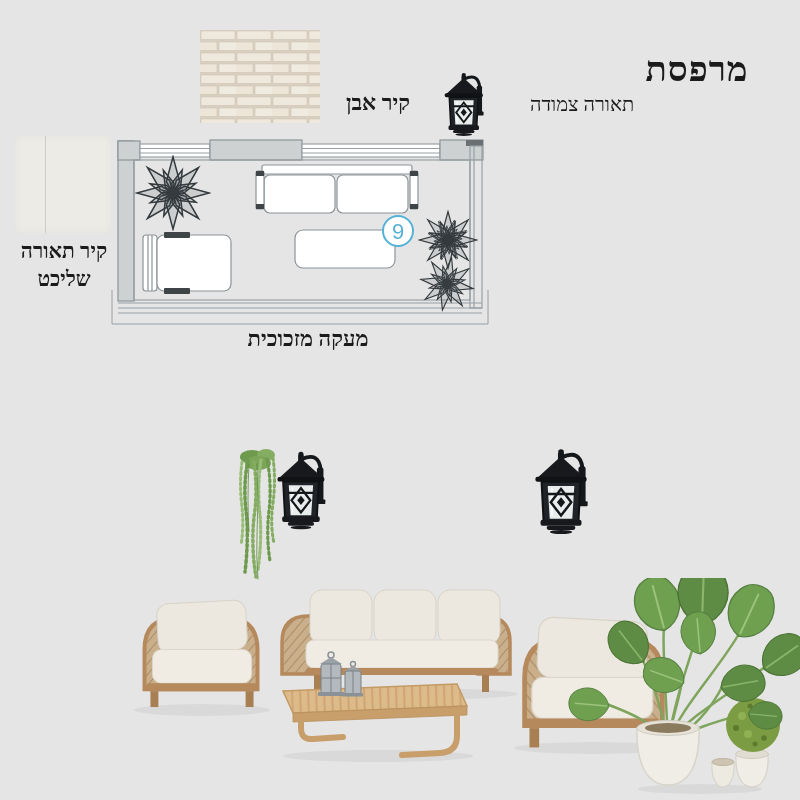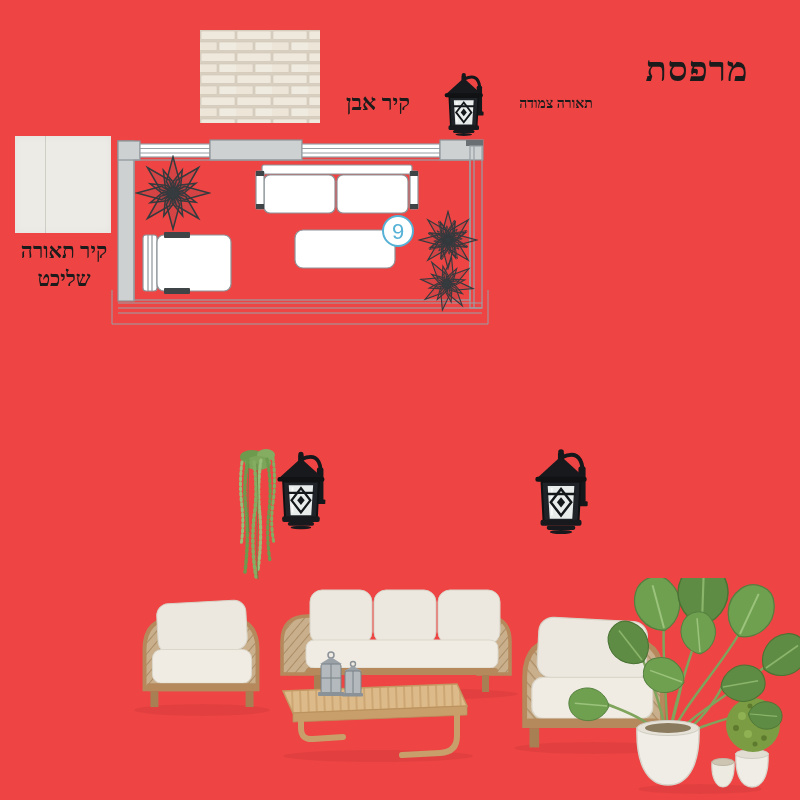--- a/index.html
+++ b/index.html
@@ -1,22 +1,22 @@
 <!DOCTYPE html>
 <html lang="he"><head>
 <meta charset="utf-8">
 <style>
   html,body{margin:0;padding:0;background:#fff;}
-  #board{position:relative;width:800px;height:800px;background:#ef4444;overflow:hidden;
+  #board{position:relative;width:800px;height:800px;background:#e5e5e5;overflow:hidden;
          font-family:"Liberation Serif","DejaVu Serif",serif;color:#1b1b1b;}
   .abs{position:absolute;}
   .heb{direction:rtl;text-align:center;color:#1b1b1b;}
   #title{top:50px;left:632px;width:130px;font-size:35px;font-weight:600;letter-spacing:1px;}
   #lbl-stone{top:90px;left:330px;width:96px;font-size:22px;font-weight:600;}
-  #lbl-light{top:92px;left:494px;width:124px;font-size:14px;font-weight:700;line-height:24px;}
+  #lbl-light{top:92px;left:520px;width:124px;font-size:20px;font-weight:400;line-height:24px;}
   #lbl-plaster{top:237px;left:8px;width:112px;font-size:21px;font-weight:600;line-height:28px;}
   #lbl-railing{top:326px;left:226px;width:164px;font-size:22px;font-weight:600;}
   #brick{top:30px;left:200px;width:120px;height:93px;}
   #plaster{top:136px;left:15px;width:96px;height:97px;background:#ecebe5;
            box-shadow:inset 0 0 8px rgba(0,0,0,0.04);}
   #plaster .seam{position:absolute;left:30px;top:0;width:1px;height:100%;background:rgba(120,115,100,0.25);}
   svg{display:block;}
 </style>
 </head>
 <body>
@@ -135,20 +135,21 @@
       <use href="#plant-star" x="316" y="80" width="44" height="44" transform="rotate(18 338 102)" opacity="0.9"></use>
     </g>
     <use href="#plant-star" x="309" y="118" width="56" height="56" transform="rotate(10 337 146)"></use>
 
     <g>
       <circle cx="288" cy="93" r="15" fill="#ffffff" stroke="#55b1d6" stroke-width="2"></circle>
       <text x="288" y="101" text-anchor="middle" font-size="22" fill="#55b1d6" font-family="Liberation Sans, sans-serif">9</text>
     </g>
   </svg>
 
+  <div id="lbl-railing" class="abs heb">מעקה מזכוכית</div>
 
   <svg class="abs" style="top:444px;left:228px" width="56" height="140" viewBox="0 0 56 140">
     <g fill="#6d9a4d">
       <ellipse cx="24" cy="13" rx="12" ry="7"></ellipse>
       <ellipse cx="38" cy="11" rx="9" ry="6" fill="#84ad62"></ellipse>
       <ellipse cx="30" cy="19" rx="13" ry="7" fill="#7da55a"></ellipse>
     </g>
     <g fill="none" stroke-linecap="round">
       <path d="M20,16 q-5,25 -2,50 q3,28 -1,62" stroke="#6d9a4d" stroke-width="3.5" stroke-dasharray="2.5 2.8"></path>
       <path d="M26,18 q4,30 0,55 q-3,30 2,60" stroke="#84ad62" stroke-width="3.5" stroke-dasharray="2.2 3"></path>

